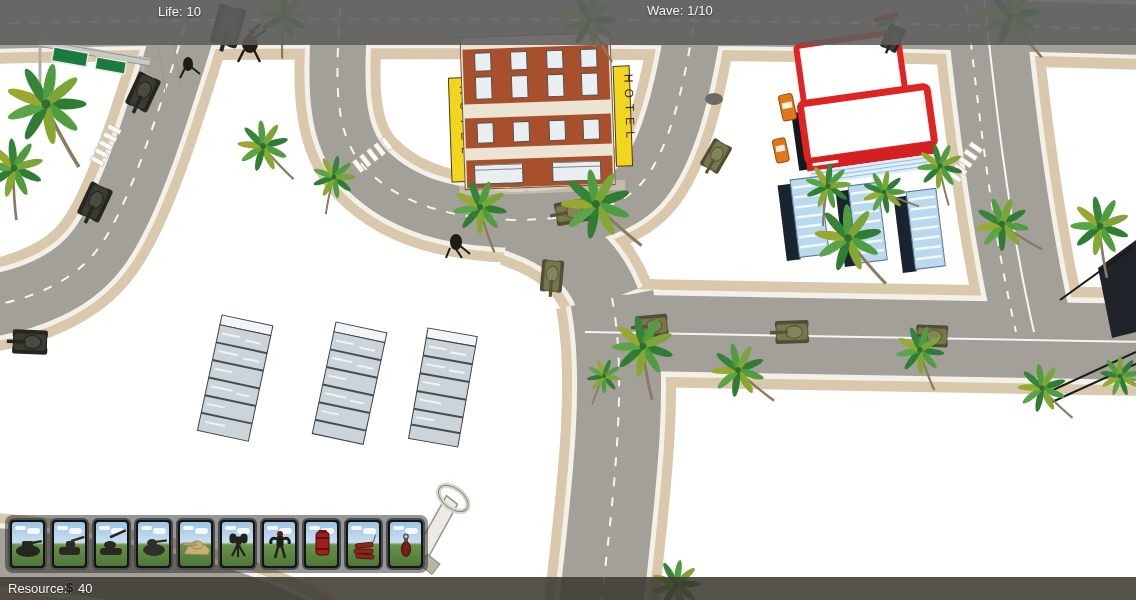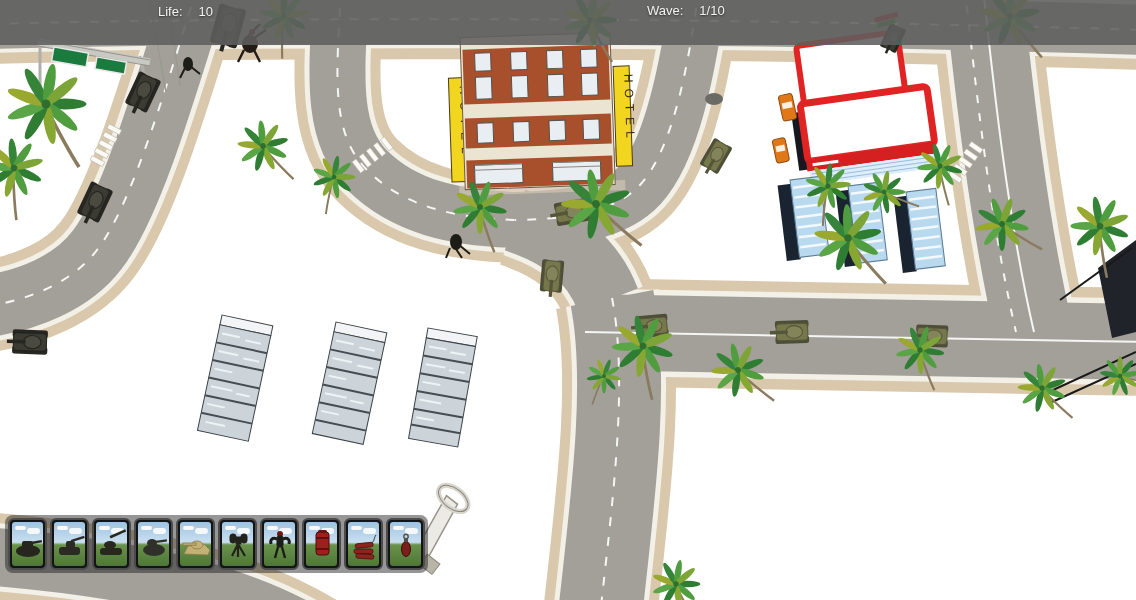--- a/index.html
+++ b/index.html
@@ -5,21 +5,21 @@
   html,body{margin:0;padding:0;background:#dcdcdc;}
   #stage{position:relative;width:1136px;height:600px;overflow:hidden;background:#ffffff;
          font-family:"Liberation Sans", sans-serif;}
   #scene{position:absolute;left:0;top:0;width:1136px;height:600px;display:block;}
   
   .hud-top{position:absolute;left:0;top:0;width:1136px;height:45px;
            background:rgba(95,95,95,0.88);color:#f4f4f4;font-size:13px;
            text-shadow:0 1px 2px rgba(0,0,0,0.55);}
   .hud-life{position:absolute;left:158px;top:4px;}
   .hud-wave{position:absolute;left:647px;top:3px;}
-  .hud-top b{font-weight:normal;margin-left:16px;}
+  .hud-top b{font-weight:normal;margin-left:4px;}
   
   .toolbar{position:absolute;left:5px;top:515px;display:flex;gap:3px;
            background:rgba(22,22,22,0.45);padding:3px;border-radius:8px;}
   .slot{width:39px;height:52px;border:2px solid #4c4c4c;border-radius:6px;
         background:#141414;padding:2px;box-sizing:border-box;cursor:pointer;}
   .thumb{width:100%;height:100%;border-radius:3px;position:relative;overflow:hidden;
          background:linear-gradient(180deg,#9cc4e4 0%,#cadff0 46%,#69924a 52%,#4e7637 100%);}
   .thumb::before{content:"";position:absolute;left:3px;top:4px;width:11px;height:4px;
          background:rgba(255,255,255,.9);border-radius:4px;
          box-shadow:13px 3px 0 1px rgba(255,255,255,.85);}
@@ -423,14 +423,19 @@
       <div class="thumb">
           <svg width="33" height="46" viewBox="0 0 33 46">
         <ellipse cx="16" cy="27" rx="4.5" ry="7.5" fill="#7c1f1a" stroke="#3a0d0a"></ellipse>
             <rect x="14" y="17" width="4" height="3" fill="#55514a"></rect>
             <circle cx="16" cy="14.5" r="2.2" fill="none" stroke="#55514a" stroke-width="1.4"></circle>
       </svg>
         </div>
     </div>
   </div>
 
+  <div class="resource-bar">
+    <span class="lbl">Resource:</span>
+    <span class="cur">$</span>
+    <span class="amt">40</span>
+  </div>
 
 </div>
 
 </body></html>

